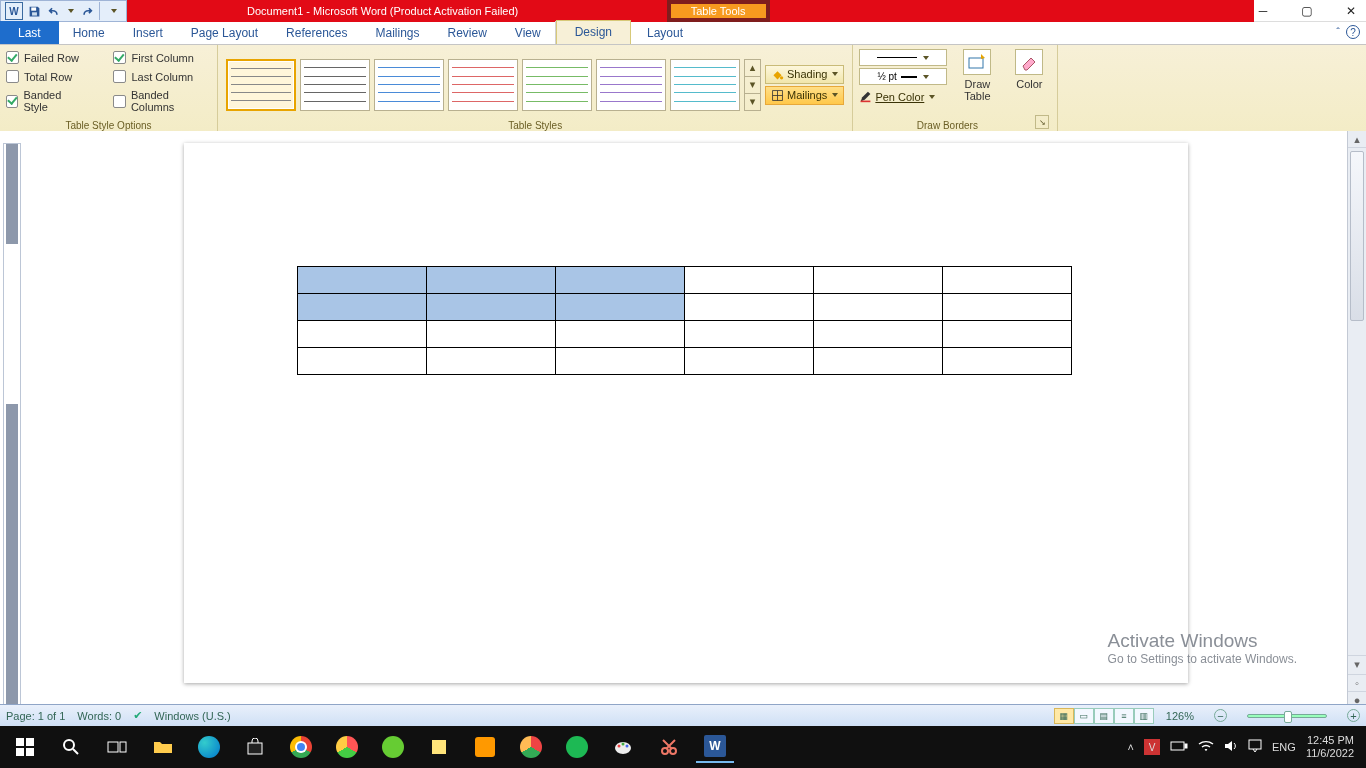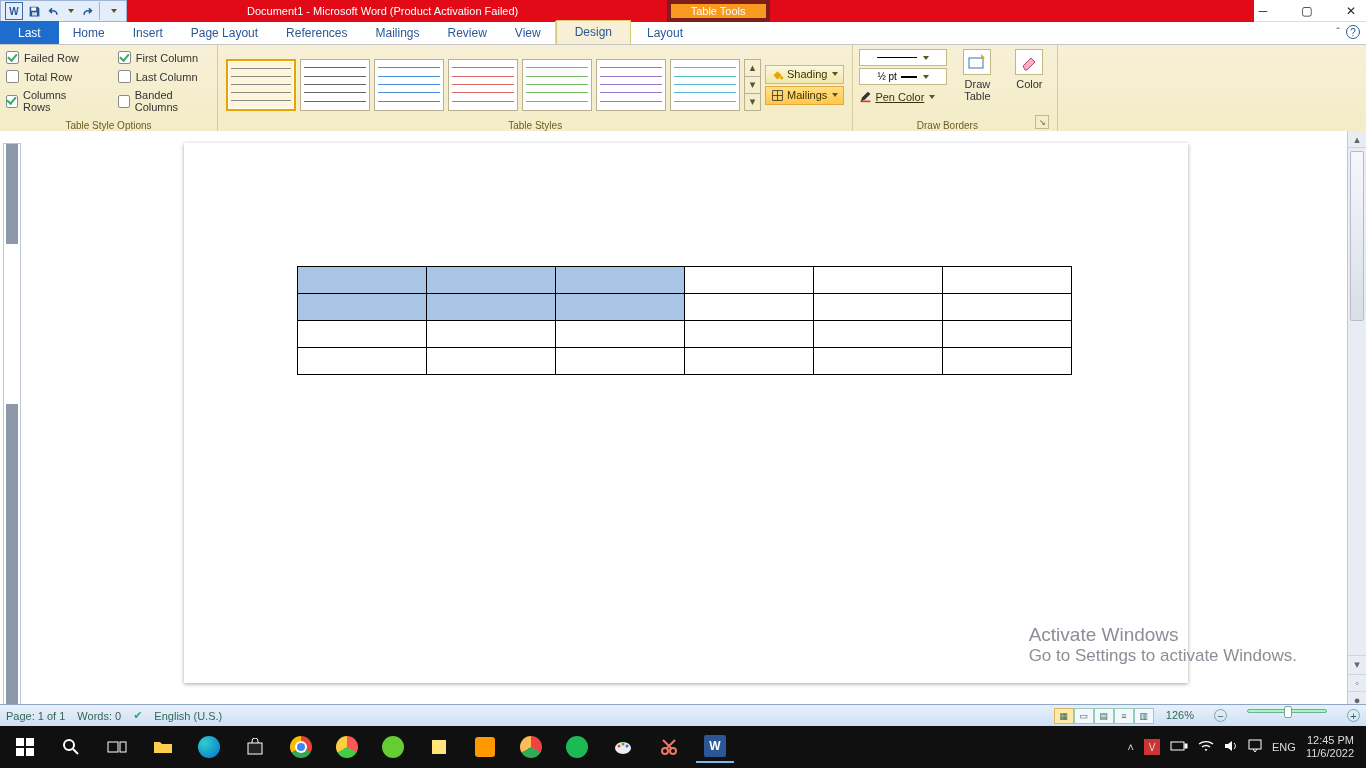--- a/index.html
+++ b/index.html
@@ -72,26 +72,26 @@
   .page { position:absolute; left:184px; top:12px; width:1004px; height:540px; background:#fff; box-shadow:0 1px 4px rgba(0,0,0,.35);}
   .tbl { position:absolute; left:113px; top:123px; border-collapse:collapse; }
   .tbl td { border:1px solid #000; width:129px; height:27px; }
   .tbl td.sel { background:#a9c5e6; }
   .scroll-v { position:absolute; right:0; top:131px; bottom:42px; width:19px; background:#e9edf3; border-left:1px solid #c3c9d4;}
   .scroll-v .arrow { height:17px; display:flex; align-items:center; justify-content:center; color:#666; border-bottom:1px solid #cfd5df;}
   .scroll-v .thumb { position:absolute; left:2px; right:2px; top:20px; height:170px; background:linear-gradient(#f5f7fb,#d9dee7); border:1px solid #b6bdc9; border-radius:2px;}
 
   
   .watermark { position:absolute; right:50px; bottom:60px; color:#8a8f97; font-size:19px; text-align:left; pointer-events:none;}
-  .watermark .sub{ font-size:17px; }
+  .watermark .sub{ font-size:12px; }
 
   
   .statusbar { position:absolute; left:0; right:0; bottom:42px; height:22px; background:linear-gradient(#e9f0fb,#cfe0f5); border-top:1px solid #8fa5c7; display:flex; align-items:center; padding:0 6px; font-size:11px; color:#365; gap:12px;}
   .statusbar .spacer{flex:1;}
-  .zoom { display:flex; gap:20px;}
+  .zoom { display:flex; align-items:center; gap:20px;}
   .zoom-track { width:80px; height:4px; background:#9fb; border:1px solid #7a9; border-radius:2px; position:relative;}
   .zoom-thumb { position:absolute; left:36px; top:-4px; width:8px; height:12px; background:#fff; border:1px solid #7a9; border-radius:2px;}
   .view-icons { display:flex; gap:0;}
   .view-icons span{ width:20px; height:16px; border:1px solid #9cb; display:flex; align-items:center; justify-content:center; font-size:9px; background:#f3f8ff;}
   .view-icons span.active{ background:#ffe9a6; border-color:#d9b75a;}
 
   
   .taskbar { position:absolute; left:0; right:0; bottom:0; height:42px; background:#101010; display:flex; align-items:center; padding:0 6px; gap:8px;}
   .taskbar .tbtn { width:38px; height:32px; display:flex; align-items:center; justify-content:center; color:#ddd; }
   .taskbar .tbtn.active{ border-bottom:2px solid #76b9ed;}
@@ -167,21 +167,21 @@
         <label class="chk">
             <span class="chk-box on"></span>
             <span>Failed Row</span>
           </label>
         <label class="chk">
             <span class="chk-box"></span>
             <span>Total Row</span>
           </label>
         <label class="chk">
             <span class="chk-box on"></span>
-            <span>Columns Rows</span>
+            <span>Banded Style</span>
           </label>
       </div>
       <div class="chkcol">
         <label class="chk">
             <span class="chk-box on"></span>
             <span>First Column</span>
           </label>
         <label class="chk">
             <span class="chk-box"></span>
             <span>Last Column</span>
@@ -391,21 +391,21 @@
     <div class="arrow">◦</div>
     <div class="arrow">●</div>
     <div class="arrow" style="border:none;">◦</div>
   </div>
 </div>
 
 <div class="statusbar">
   <span>Page: 1 of 1</span>
   <span>Words: 0</span>
   <span style="color:#2a7;">✔</span>
-  <span>English (U.S.)</span>
+  <span>Windows (U.S.)</span>
   <div class="spacer"></div>
   <div class="view-icons">
     <span class="active">▦</span>
     <span>▭</span>
     <span>▤</span>
     <span>≡</span>
     <span>▥</span>
   </div>
   <div class="zoom">
     <span>126%</span>

